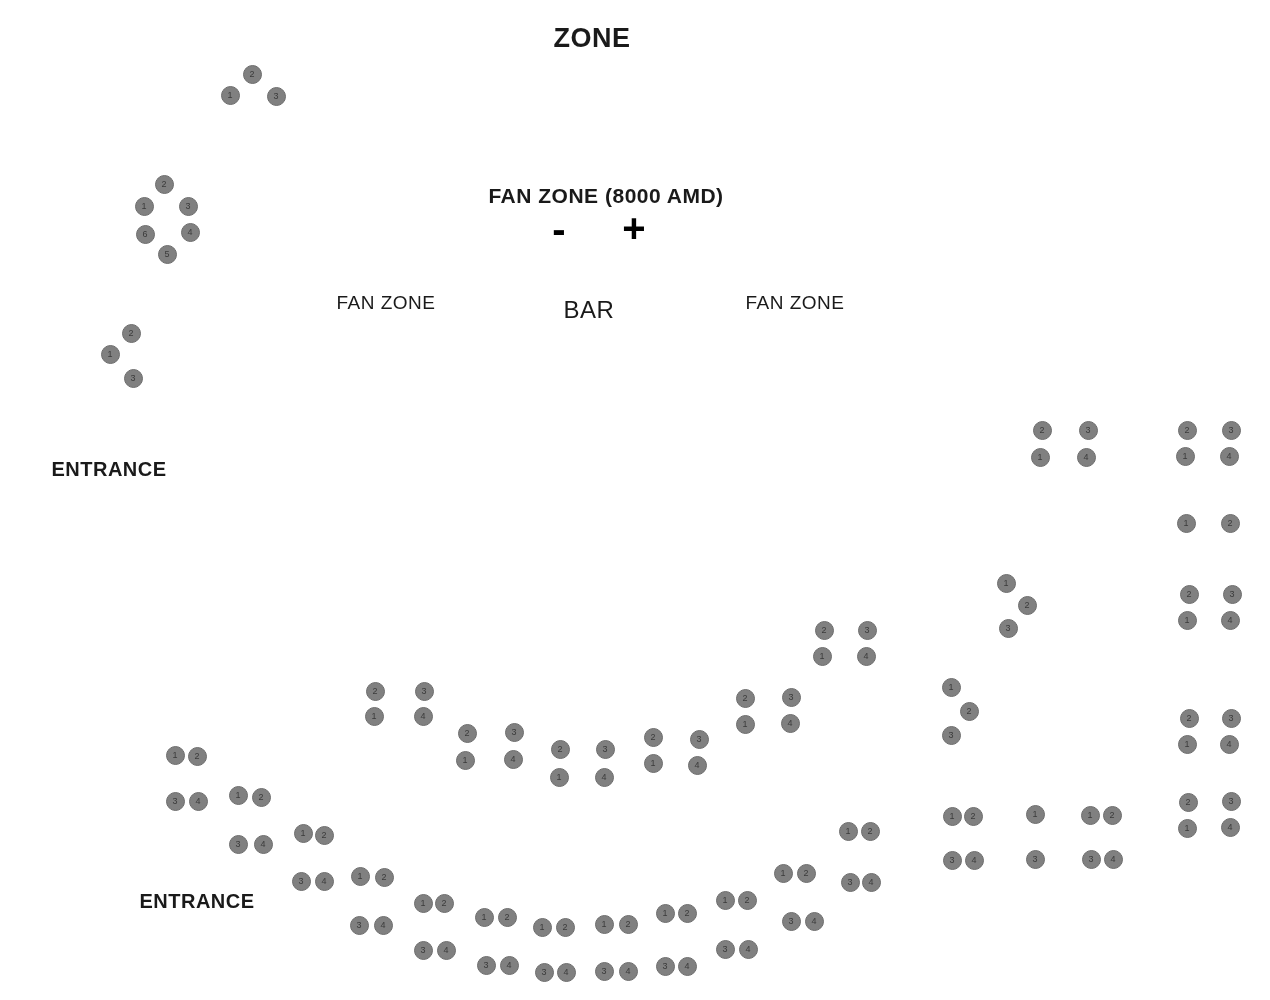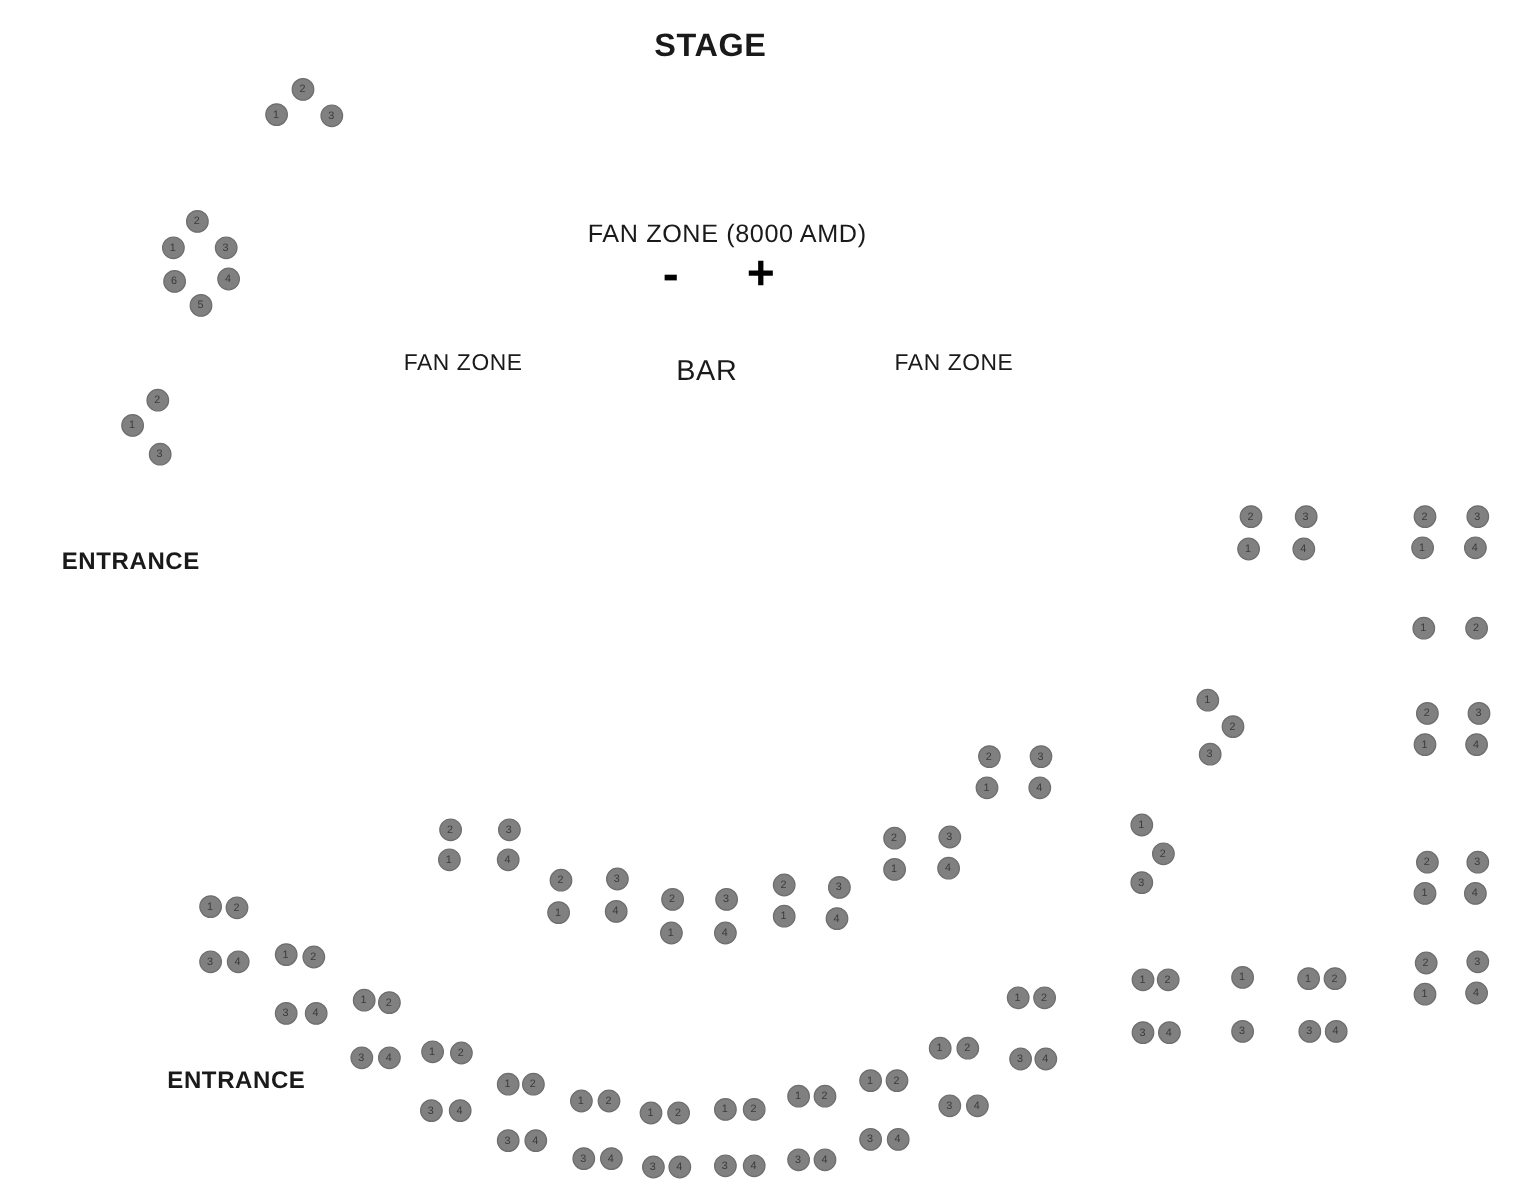--- a/index.html
+++ b/index.html
@@ -24,21 +24,21 @@
   }
   .map-label {
     position: absolute;
     white-space: nowrap;
     transform: translate(-50%, -50%);
     color: #1a1a1a;
     font-weight: 600;
     letter-spacing: 0.5px;
   }
   .label-stage { font-size: 27px; }
-  .label-fanzone-price { font-size: 21px; font-weight: 400; }
+  .label-fanzone-price { font-size: 21px; font-weight: 700; }
   .label-fanzone { font-size: 19px; font-weight: 500; }
   .label-bar { font-size: 24px; font-weight: 500; }
   .label-entrance { font-size: 20px; font-weight: 700; }
   .label-mezzanine { font-size: 20px; font-weight: 700; }
 
   .zoom-btn {
     position: absolute;
     transform: translate(-50%, -50%);
     color: #000;
     font-weight: 700;
@@ -68,21 +68,21 @@
     line-height: 17px;
     text-align: center;
     color: #3a3a3a;
     font-family: "Liberation Sans", sans-serif;
   }
 </style>
 </head>
 <body>
 
 <div id="venue-map">
-    <div class="map-label label-stage" style="left: 592px; top: 38px;">STAGE</div>
+    <div class="map-label label-stage" style="left: 592px; top: 38px;">ZONE</div>
     <div class="map-label label-fanzone-price" style="left: 606px; top: 196px;">FAN ZONE (8000 AMD)</div>
     <div class="map-label label-fanzone" style="left: 386px; top: 303px;">FAN ZONE</div>
     <div class="map-label label-bar" style="left: 589px; top: 310px;">BAR</div>
     <div class="map-label label-fanzone" style="left: 795px; top: 303px;">FAN ZONE</div>
     <div class="map-label label-entrance" style="left: 109px; top: 469px;">ENTRANCE</div>
     <div class="map-label label-mezzanine" style="left: 197px; top: 901px;">ENTRANCE</div>
     <button class="zoom-btn zoom-out" style="left: 559px; top: 229px;">-</button>
     <button class="zoom-btn zoom-in" style="left: 634px; top: 228px;">+</button>
     <div class="seat" style="left: 252px; top: 74px; background: rgb(128, 128, 128);">2</div>
     <div class="seat" style="left: 230px; top: 95px; background: rgb(128, 128, 128);">1</div>

